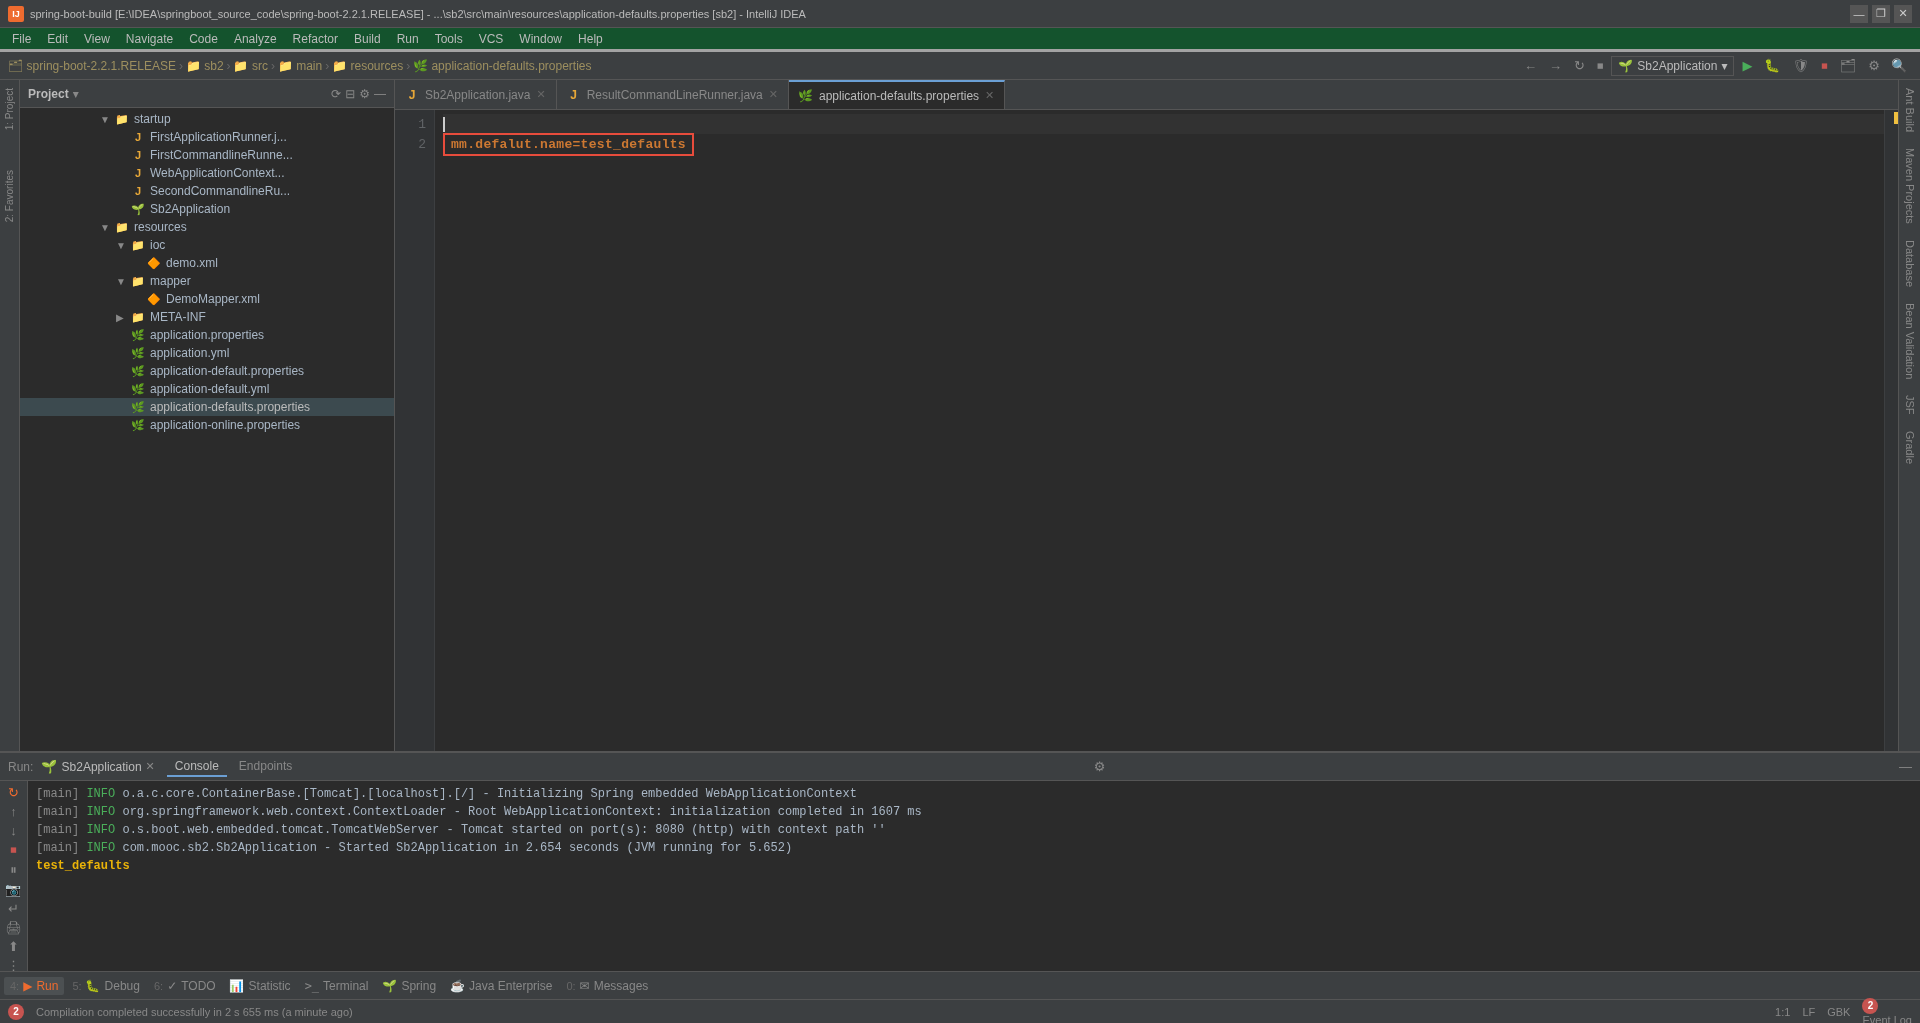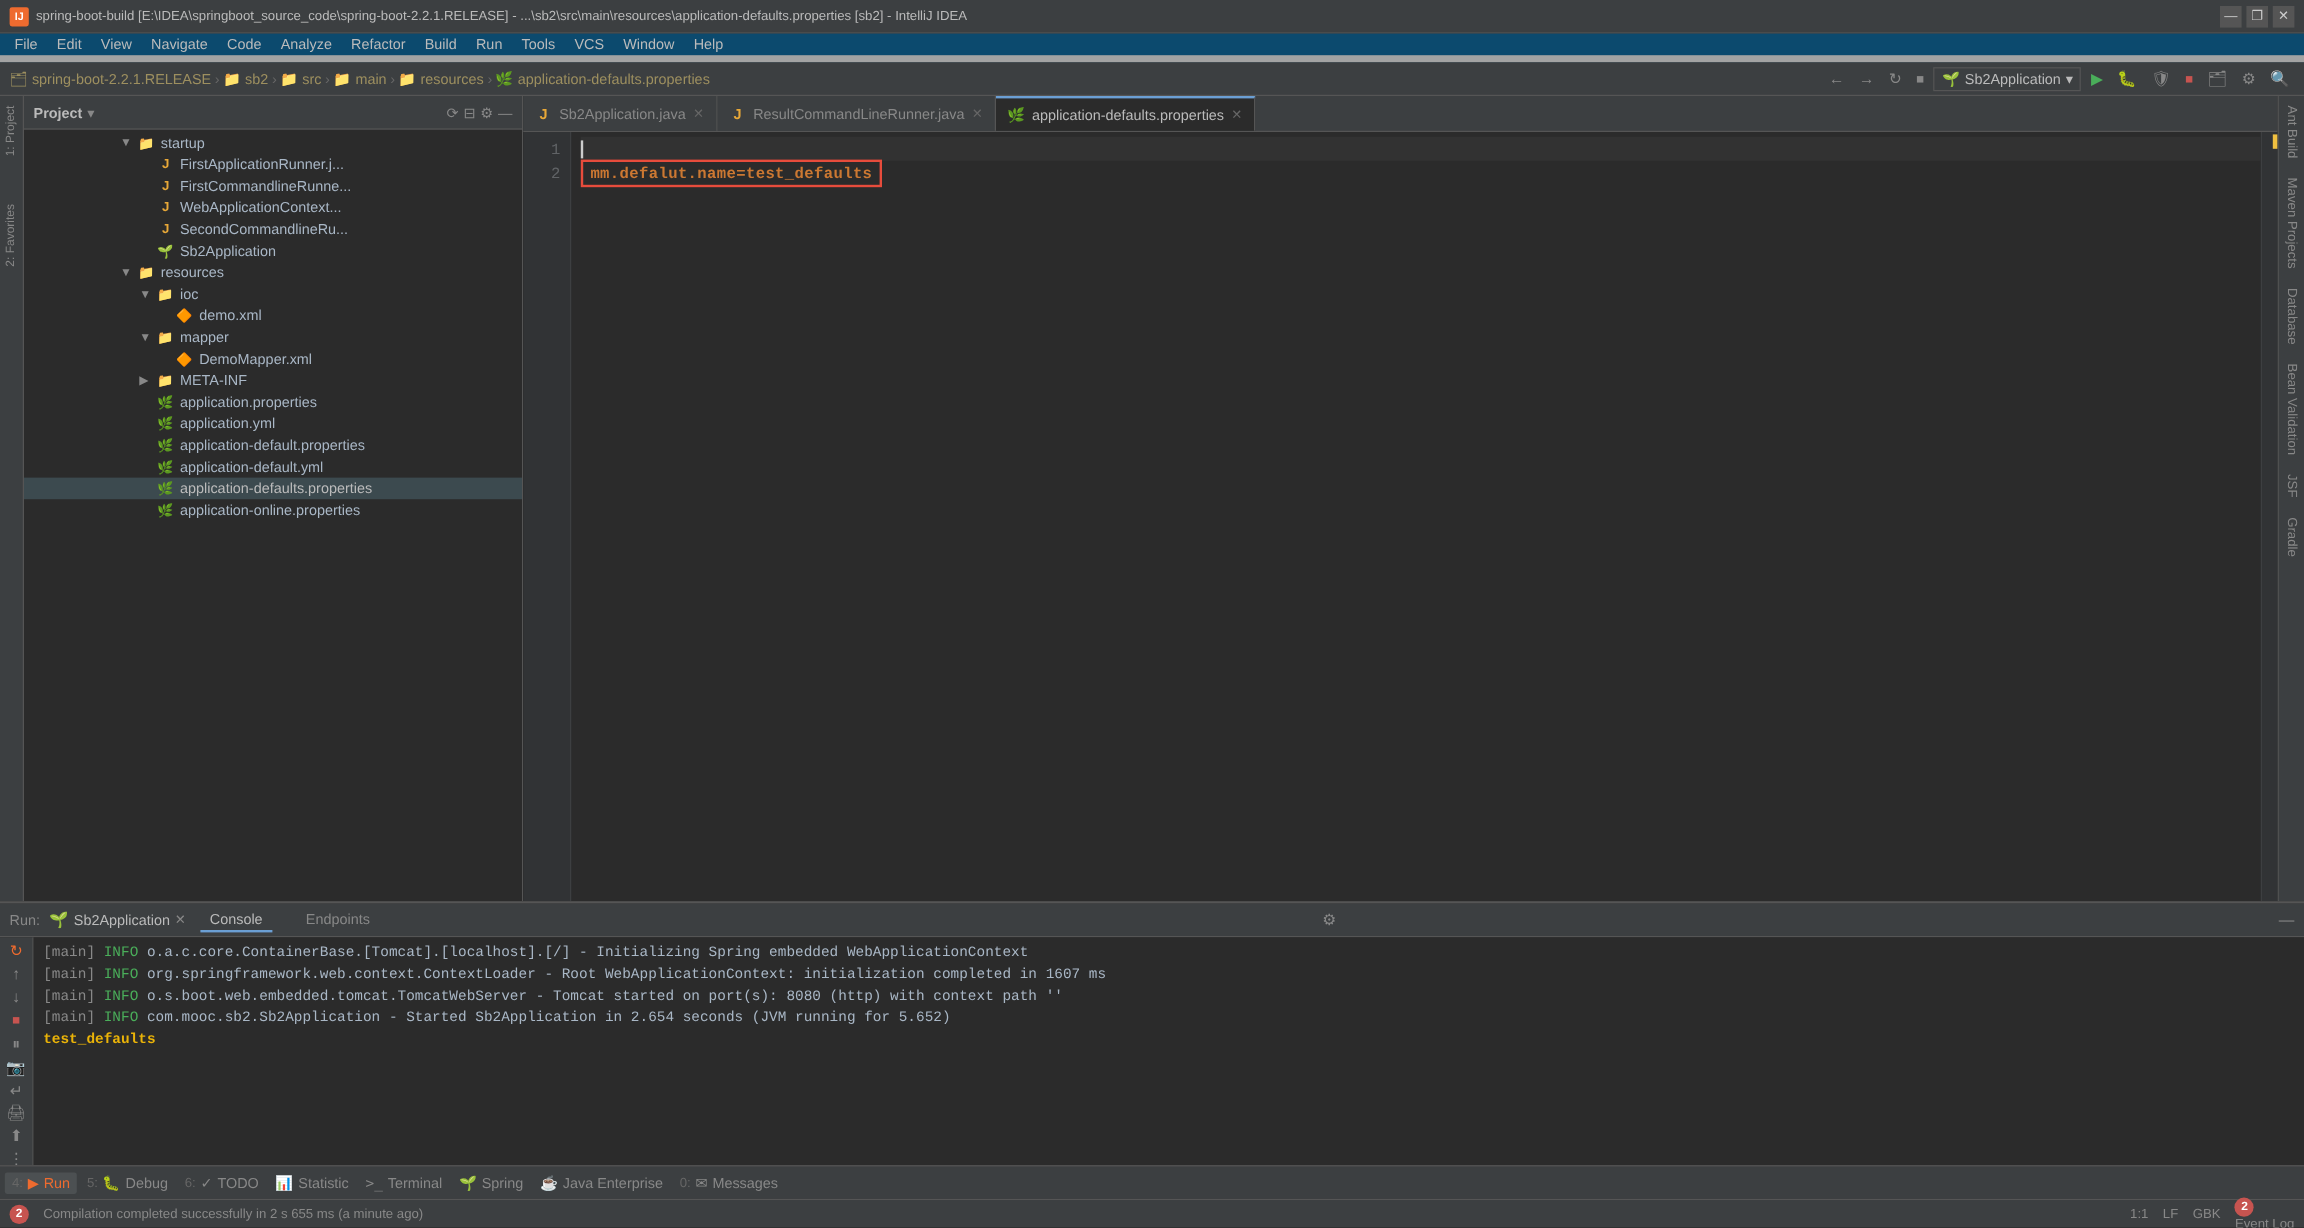--- a/index.html
+++ b/index.html
@@ -57,26 +57,26 @@
       color: #ccc;
       font-size: 11px;
       cursor: pointer;
       display: flex;
       align-items: center;
       justify-content: center;
     }
 
     
     .menu-bar {
-      background: #0c4a6e;
+      background: #14532d;
       height: 24px;
       display: flex;
       align-items: center;
       padding: 0 4px;
-      border-bottom: 6px solid #a3a3a3;
+      border-bottom: 3px solid #a3a3a3;
       flex-shrink: 0;
     }
     .menu-item {
       padding: 2px 8px;
       font-size: 12px;
       color: #bbbbbb;
       cursor: pointer;
     }
 
     
@@ -151,21 +151,21 @@
       writing-mode: vertical-rl;
       transform: rotate(180deg);
       font-size: 10px;
       color: #888;
       padding: 4px 2px;
       cursor: pointer;
     }
 
     
     .project-panel {
-      width: 416px;
+      width: 375px;
       background: #2b2b2b;
       border-right: 1px solid #555;
       display: flex;
       flex-direction: column;
       flex-shrink: 0;
     }
     .project-header {
       background: #3c3f41;
       height: 28px;
       display: flex;
@@ -407,21 +407,21 @@
     }
     .run-tool-btn.stop-btn {
       color: #c75450;
     }
 
     
     .run-tabs {
       display: flex;
       align-items: center;
       margin-left: 4px;
-      gap: 20px;
+      gap: 4px;
     }
     .run-tab {
       padding: 2px 8px;
       font-size: 12px;
       color: #888;
       cursor: pointer;
       border-bottom: 2px solid transparent;
     }
     .run-tab.active {
       color: #bbbbbb;

